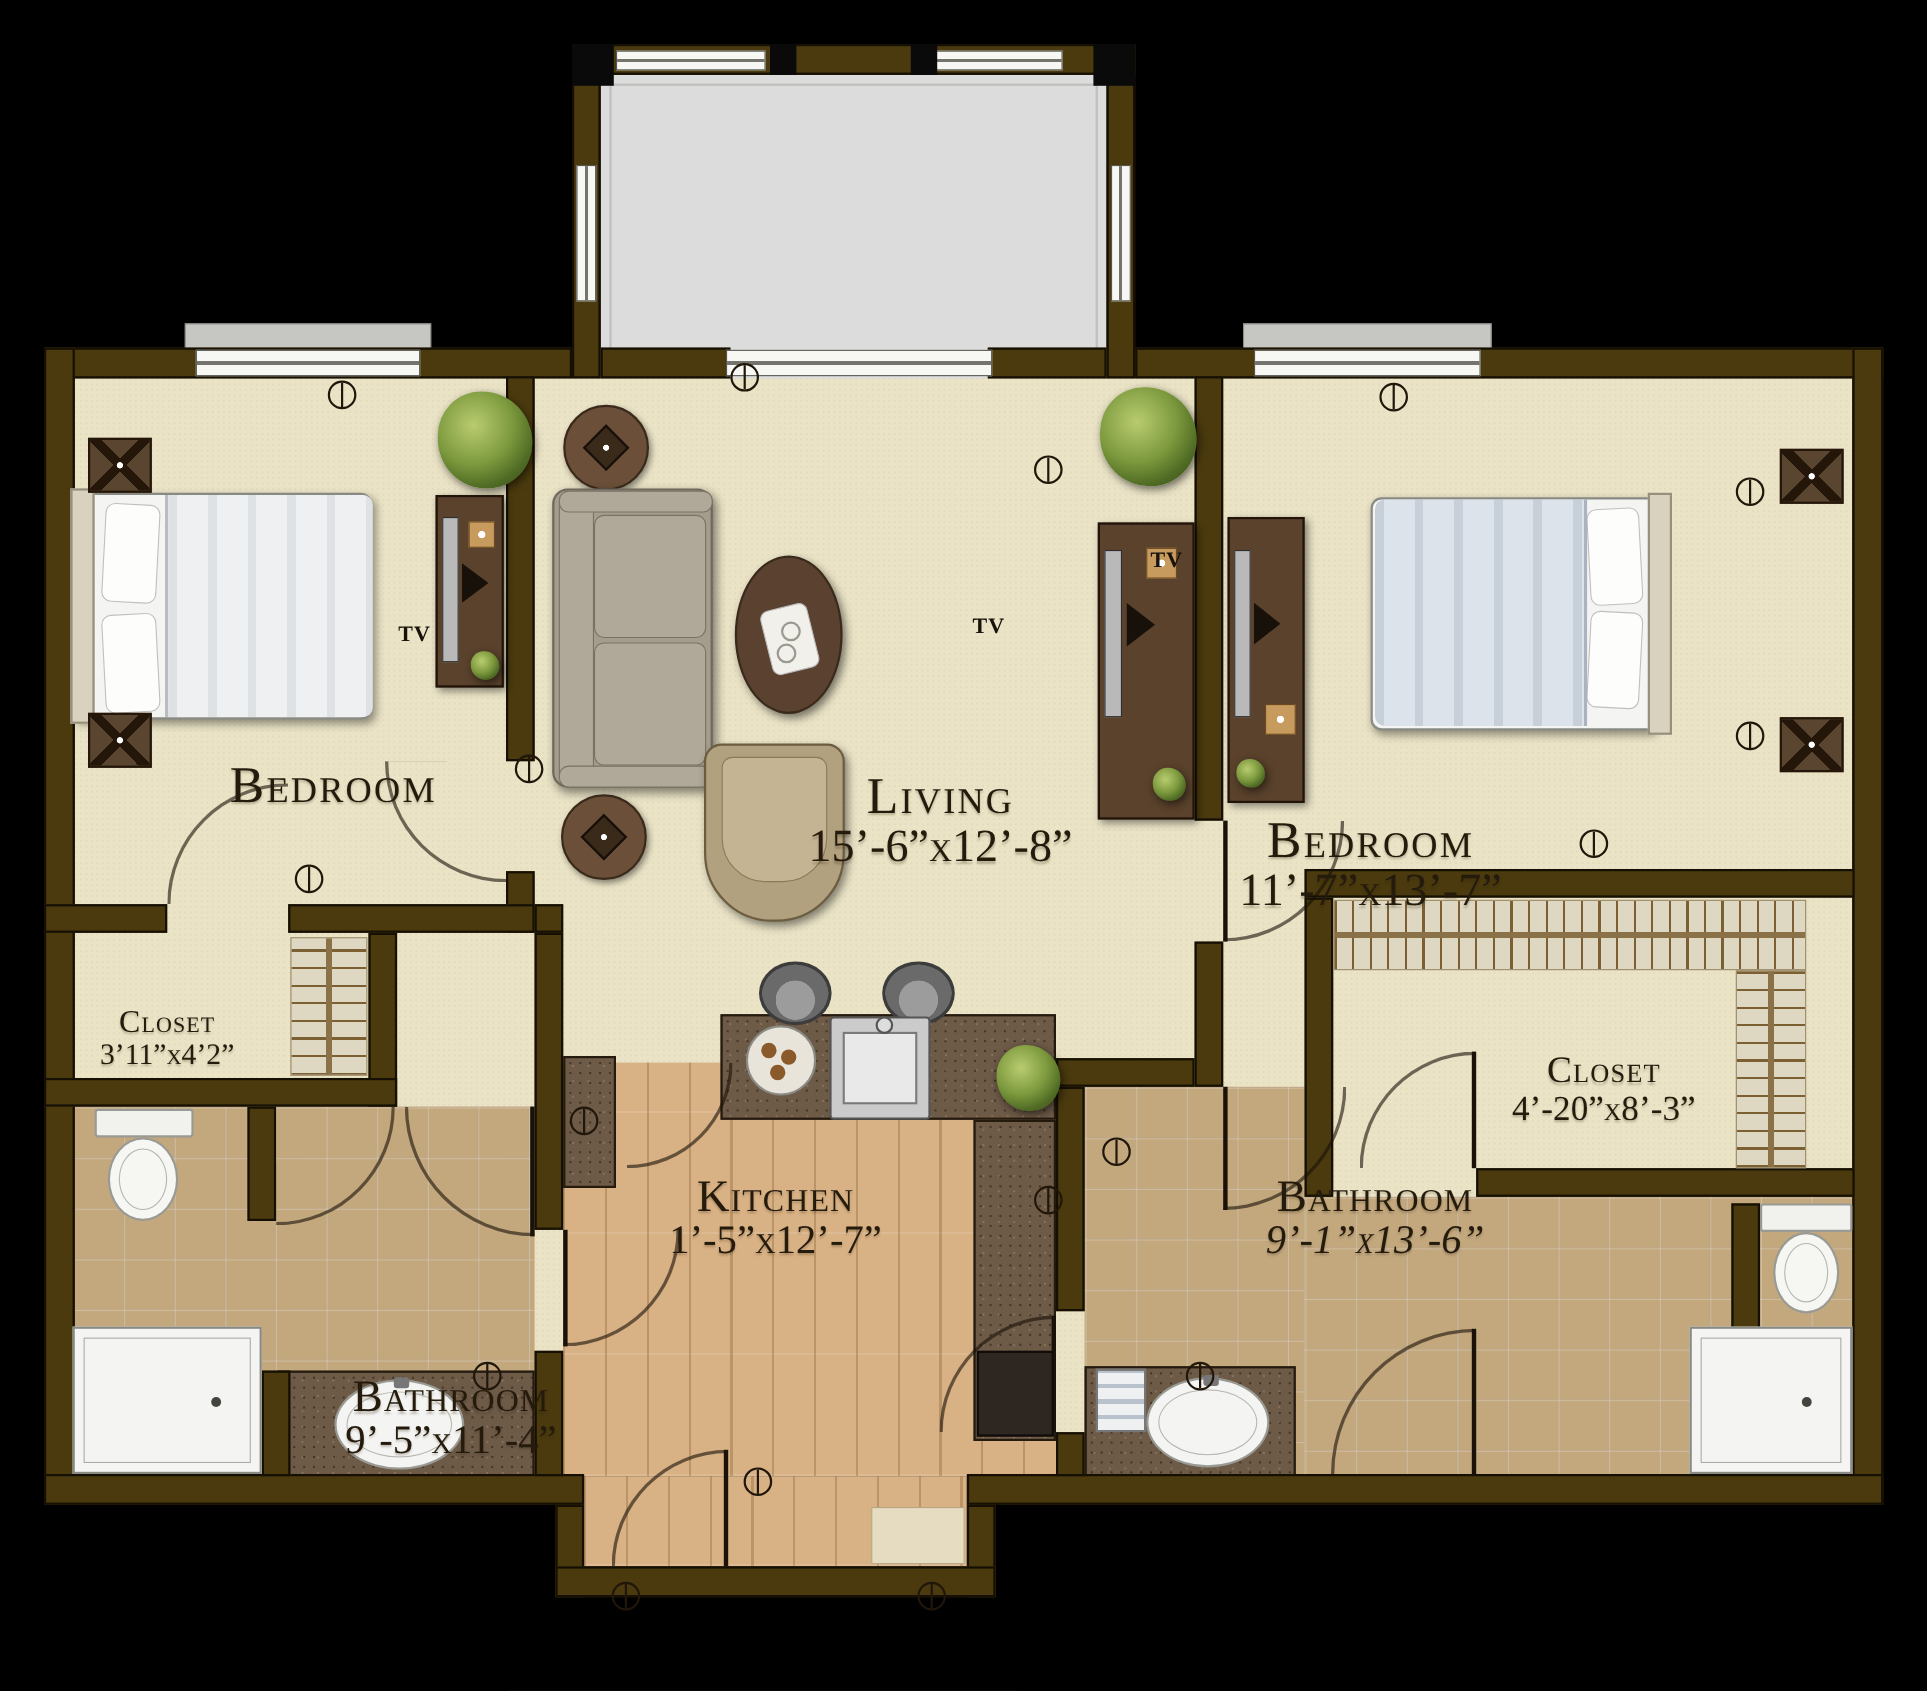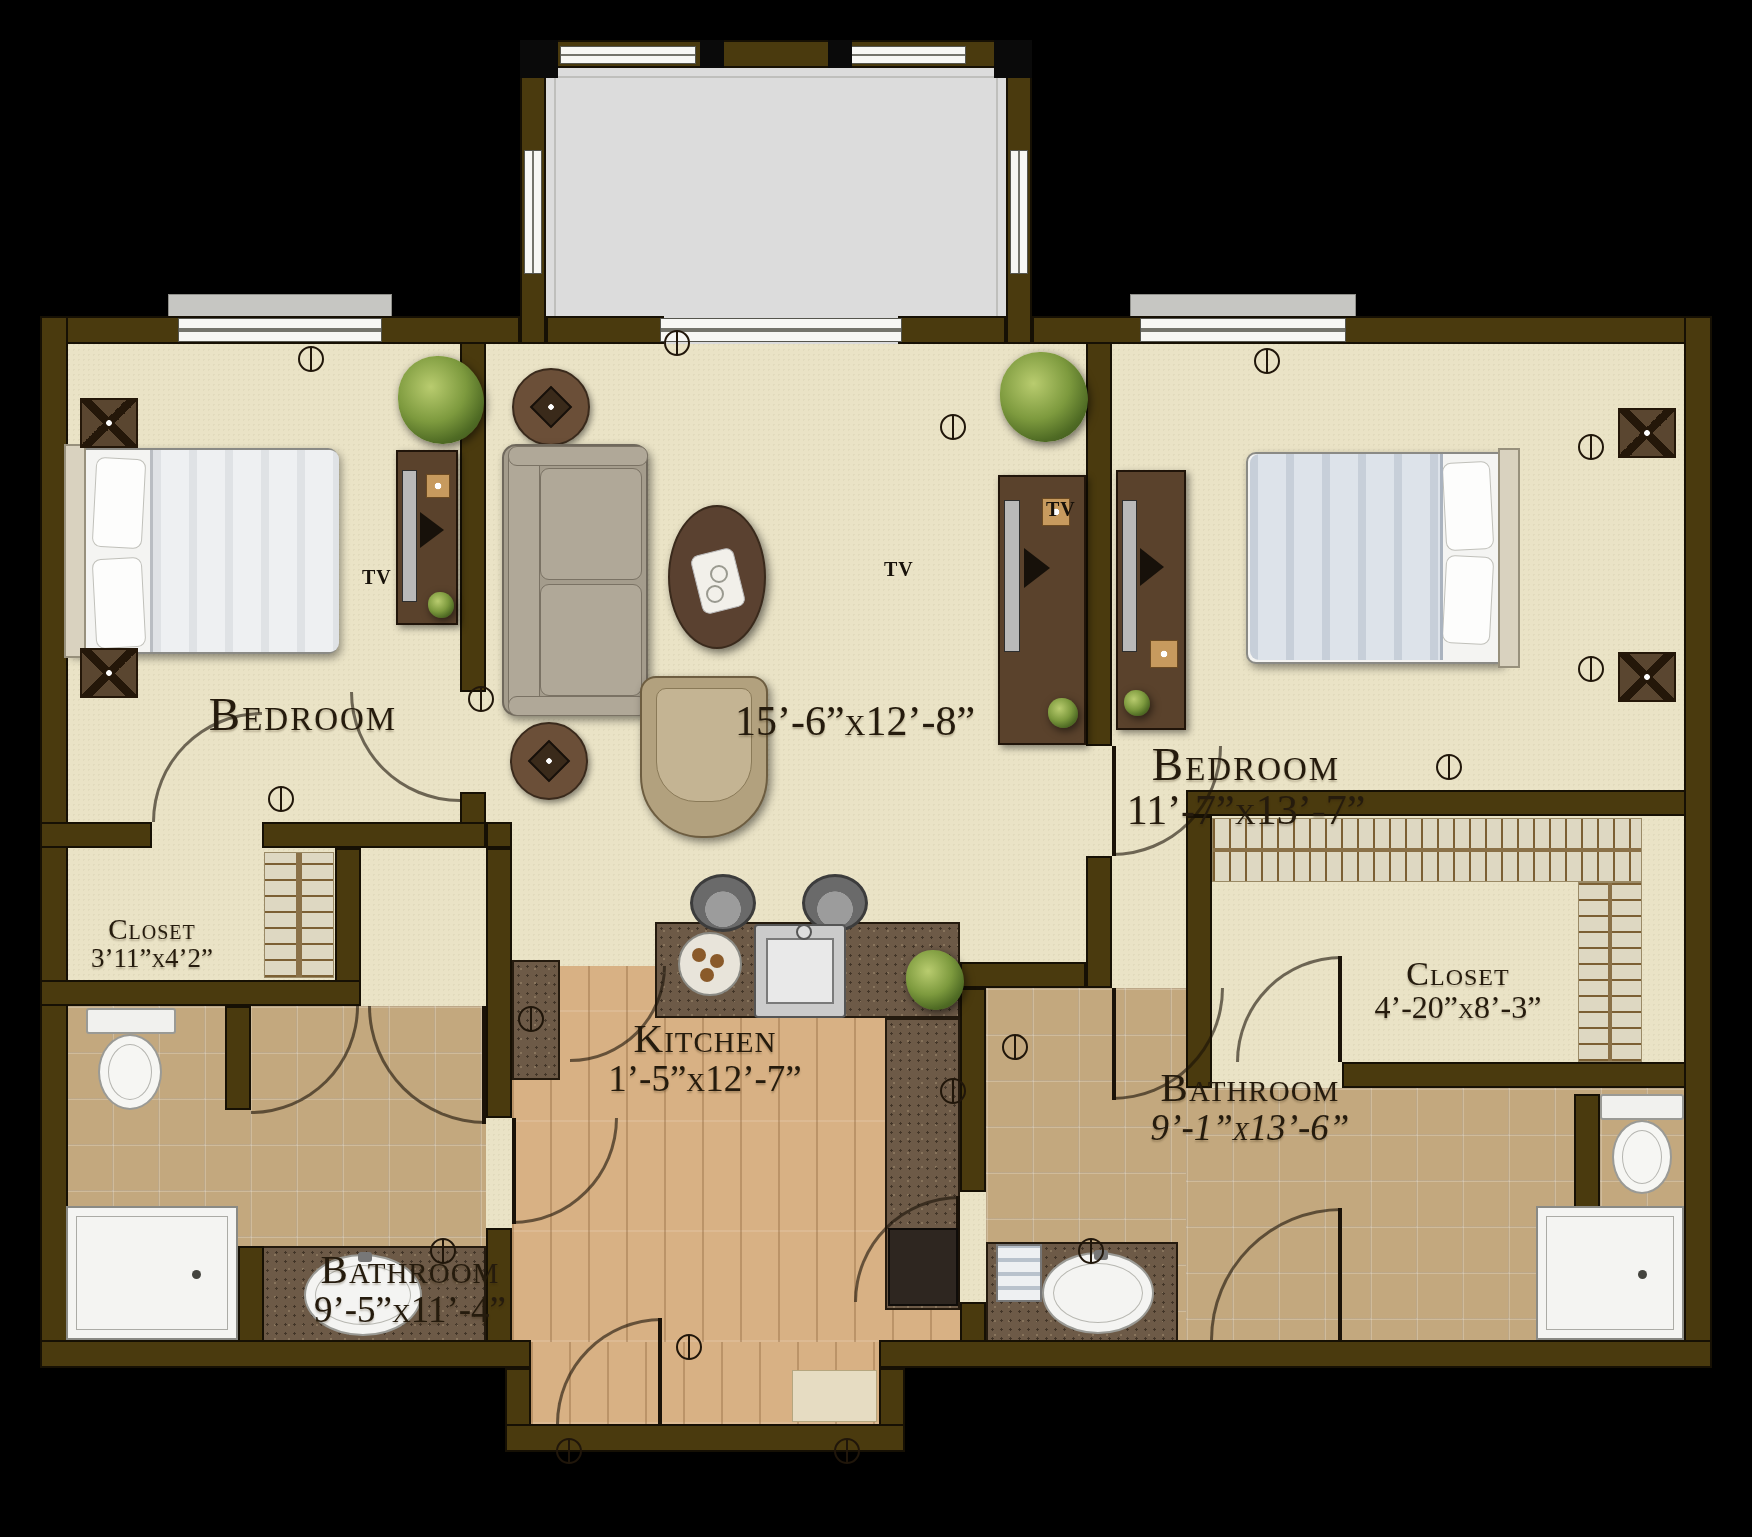--- a/index.html
+++ b/index.html
@@ -299,39 +299,40 @@
   <div class="fixture" style="left:430px;top:1238px;"></div>
   <div class="fixture" style="left:556px;top:1438px;"></div>
   <div class="fixture" style="left:834px;top:1438px;"></div>
   <div class="fixture" style="left:1578px;top:434px;"></div>
   <div class="fixture" style="left:1578px;top:656px;"></div>
 
   <div class="label" style="left:303px;top:690px;">
     <div style="font-size:47px;letter-spacing:2px;">Bedroom</div>
   </div>
   <div class="label" style="left:855px;top:700px;">
+    <div style="font-size:47px;letter-spacing:2px;">Living</div>
     <div style="font-size:42px;">15’-6”x12’-8”</div>
   </div>
   <div class="label" style="left:1246px;top:740px;">
     <div style="font-size:47px;letter-spacing:2px;">Bedroom</div>
     <div style="font-size:42px;">11’-7”x13’-7”</div>
   </div>
   <div class="label" style="left:152px;top:914px;">
     <div style="font-size:29px;letter-spacing:1px;">Closet</div>
     <div style="font-size:27px;">3’11”x4’2”</div>
   </div>
   <div class="label" style="left:1458px;top:956px;">
     <div style="font-size:34px;letter-spacing:1px;">Closet</div>
     <div style="font-size:32px;">4’-20”x8’-3”</div>
   </div>
   <div class="label" style="left:410px;top:1248px;">
     <div style="font-size:41px;letter-spacing:1px;">Bathroom</div>
     <div style="font-size:37px;">9’-5”x11’-4”</div>
   </div>
-  <div class="label" style="left:705px;top:1017px;text-align:center;">
+  <div class="label" style="left:705px;top:1066px;text-align:center;">
     <div style="font-size:41px;letter-spacing:1px;">Kitchen</div>
     <div style="font-size:37px;">1’-5”x12’-7”</div>
   </div>
   <div class="label" style="left:1250px;top:1066px;">
     <div style="font-size:41px;letter-spacing:1px;">Bathroom</div>
     <div style="font-size:37px;font-style:italic;">9’-1”x13’-6”</div>
   </div>
 
   <div class="tvlabel" style="left:362px;top:566px;">TV</div>
   <div class="tvlabel" style="left:884px;top:558px;">TV</div>

